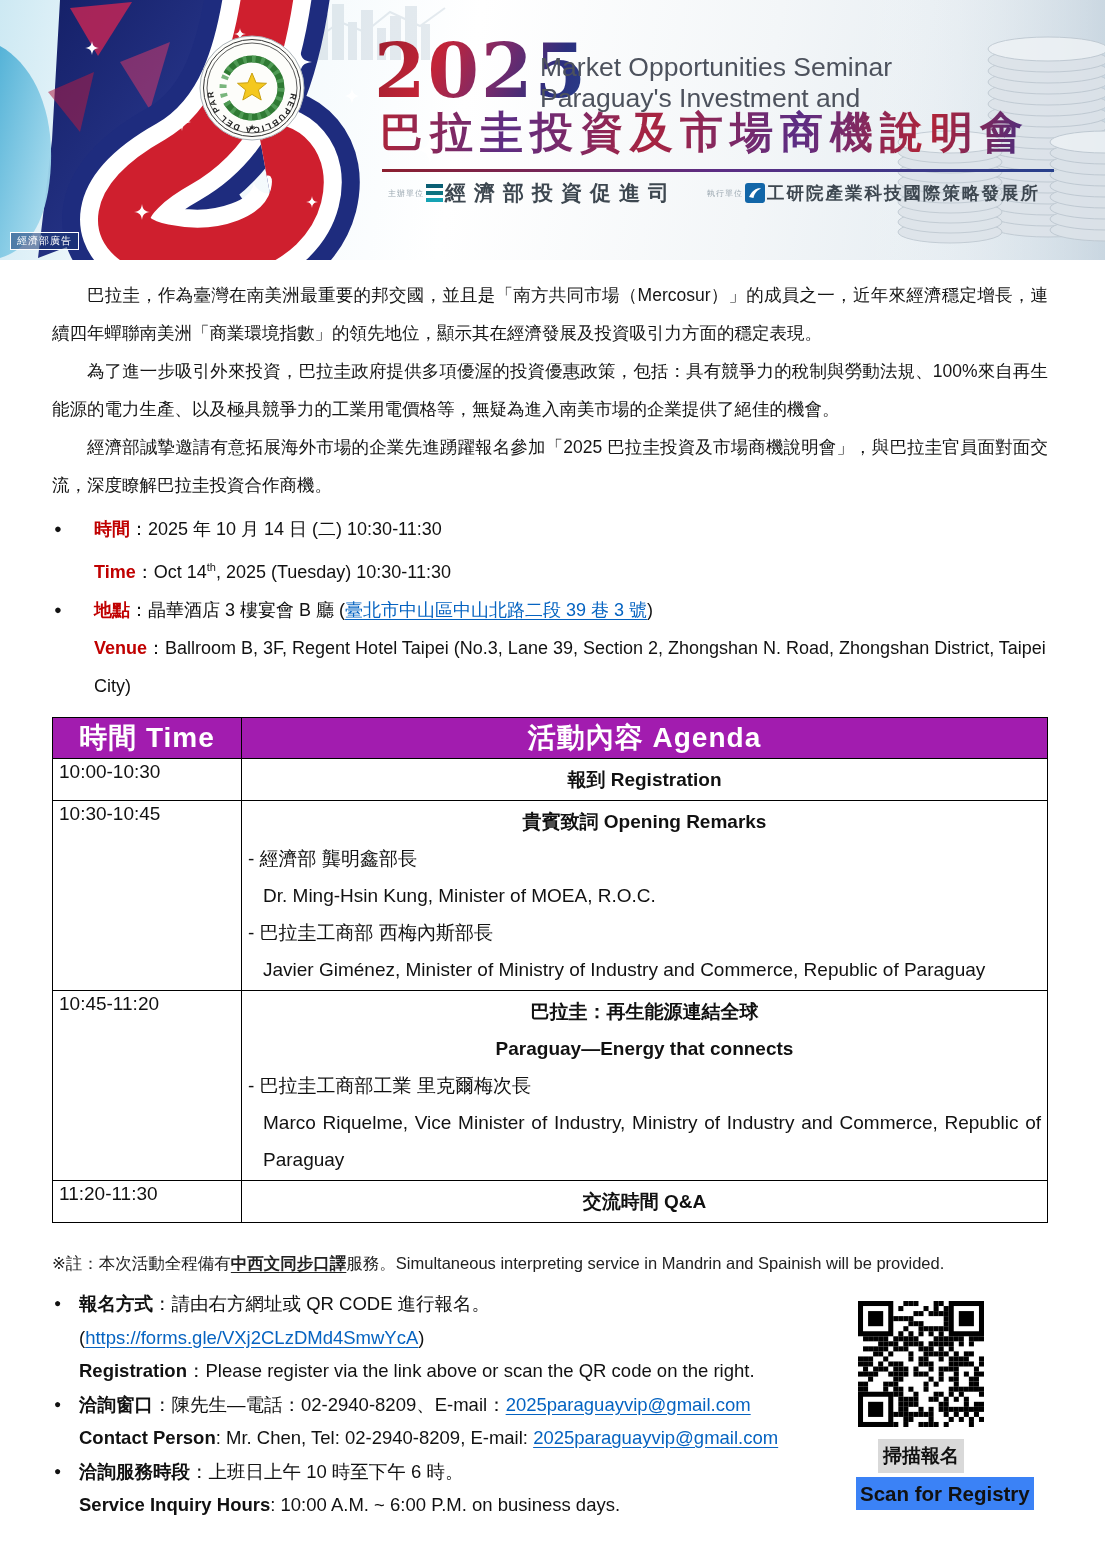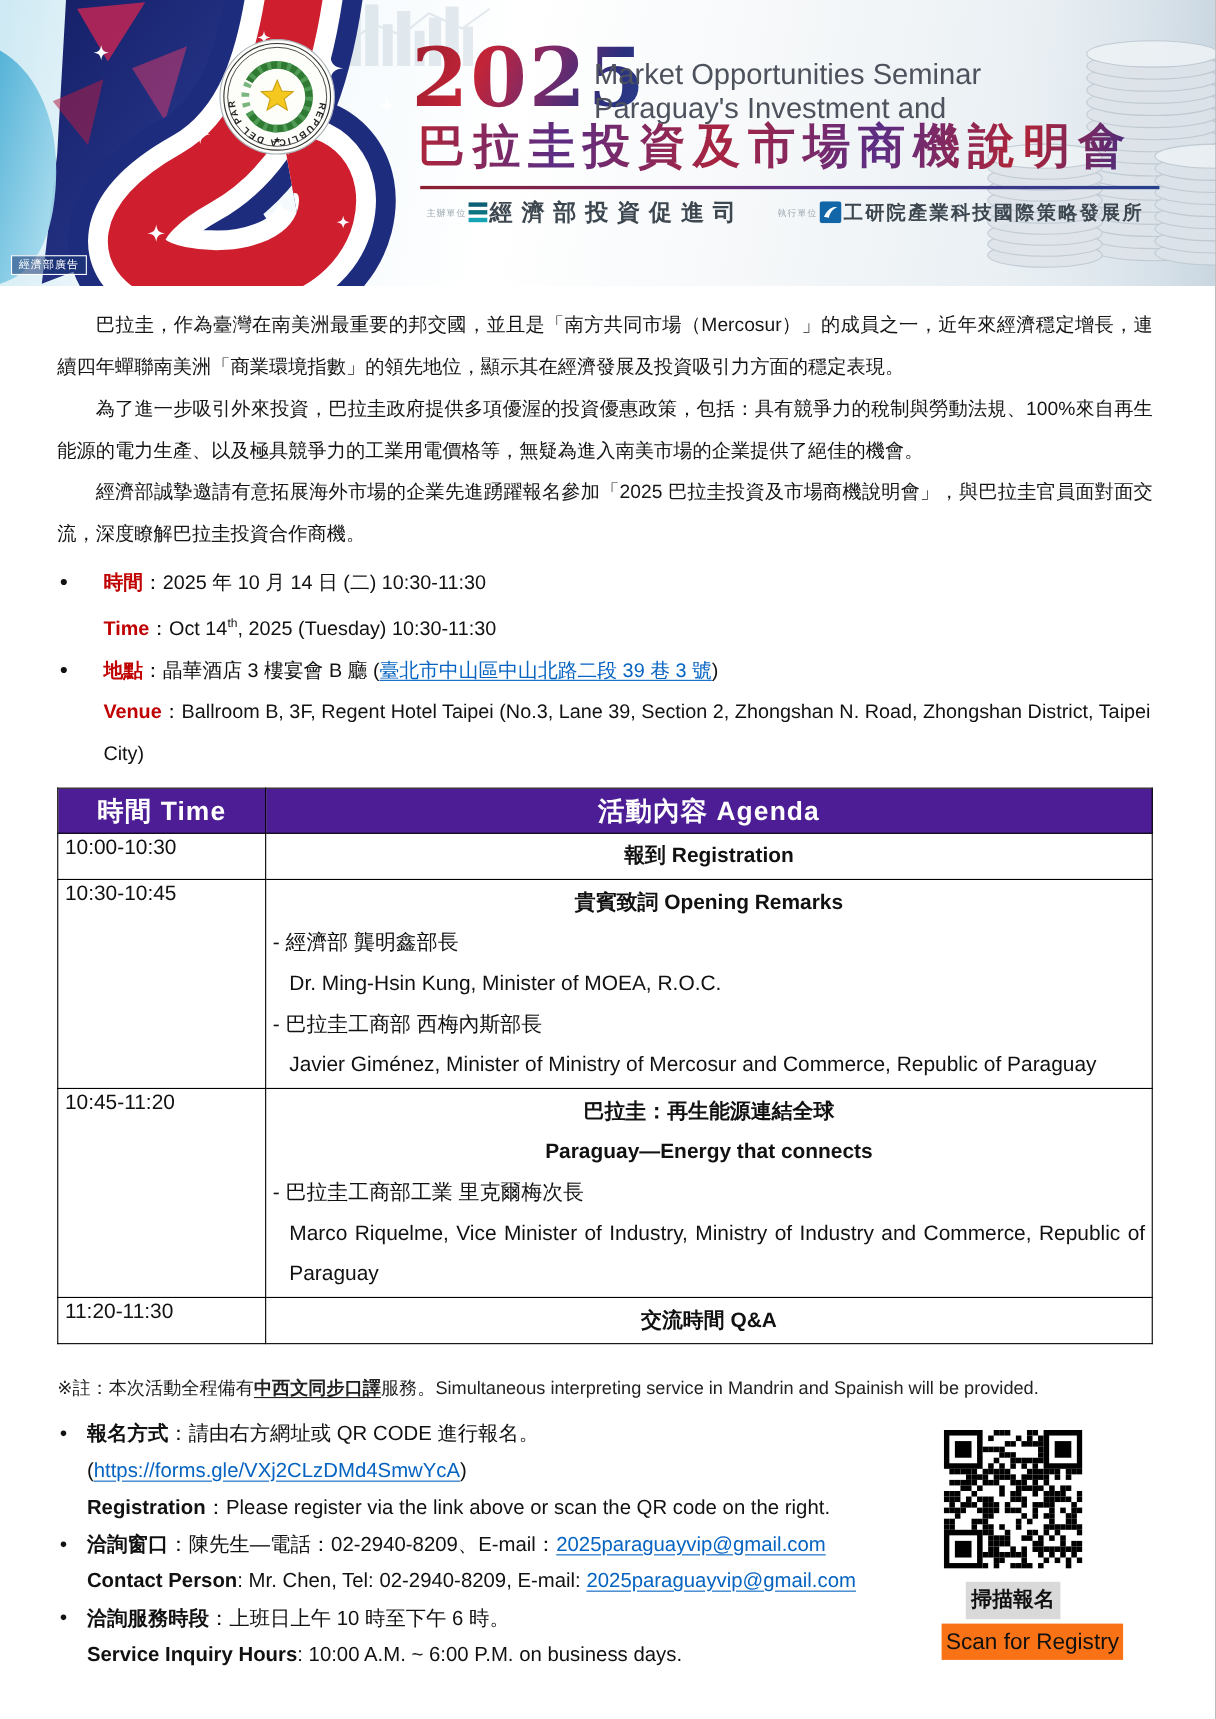--- a/index.html
+++ b/index.html
@@ -34,41 +34,41 @@
   .content{padding:16px 57px 0 52px;}
   .para{font-size:17.5px;line-height:38px;text-align:justify;text-indent:2em;margin:0;color:#151515;}
   .details{margin-top:6px;font-size:18px;line-height:38px;}
   .d-line{position:relative;padding-left:42px;}
   .d-bullet{position:absolute;left:2px;top:0;font-size:13px;}
   .red-label{color:#C00000;font-weight:700;}
   .link{color:#0563C1;text-decoration:underline;text-underline-offset:3px;}
   sup{font-size:11px;}
   
   table.agenda{width:100%;border-collapse:collapse;margin-top:12px;border:1.5px solid #000;}
-  table.agenda th{background:#4c1d95;color:#fff;font-size:24px;font-weight:700;height:38px;
+  table.agenda th{background:#a21caf;color:#fff;font-size:28px;font-weight:700;height:38px;
         border:1px solid #000;letter-spacing:1px;}
   table.agenda th.col-time{width:186px;}
   table.agenda td{border:1px solid #000;vertical-align:top;padding:2px 6px;}
   td.t-time{font-size:19px;padding-top:7px;padding-left:12px;}
   td.t-body{padding-left:13px;padding-right:14px;}
   .a-line{font-size:19px;line-height:37px;}
   .a-bold{font-weight:700;text-align:center;}
   .a-indent{padding-left:15px;}
   .a-justify{text-align:justify;}
   
   .note{margin-top:28px;font-size:16.5px;line-height:24px;color:#222;}
   .note .hl{font-weight:700;text-decoration:underline;text-underline-offset:3px;}
   .bottom{position:relative;margin-top:12px;padding-right:235px;font-size:18.5px;line-height:33.5px;}
   .b-item{position:relative;padding-left:27px;}
   .b-bullet{position:absolute;left:2px;top:0;font-size:12px;}
   .b-label{font-weight:700;text-align:center;}
   .qr-box{position:absolute;right:62px;top:14px;width:130px;text-align:center;margin-left:32px;}
   .qr-svg{width:126px;height:126px;background:#fff;display:block;margin:0 auto;}
   .qr-cap-zh{display:inline-block;margin-top:12px;font-size:19px;font-weight:700;background:#d9d9d9;padding:0 5px;}
-  .qr-cap-en{display:inline-block;margin-top:4px;font-size:20.5px;font-weight:400;background:#f97316;
+  .qr-cap-en{display:inline-block;margin-top:4px;font-size:20.5px;font-weight:700;background:#3b82f6;
         padding:0 4px;white-space:nowrap;}
 </style>
 </head>
 <body>
 
 <div class="page">
 
   <div class="banner">
     <svg class="art" width="1105" height="260" viewBox="0 0 1105 260">
       <defs>
@@ -258,21 +258,21 @@
               <div class="a-line a-bold">報到 Registration</div>
             </td>
           </tr>
           <tr>
             <td class="t-time">10:30-10:45</td>
             <td class="t-body">
               <div class="a-line a-bold">貴賓致詞  Opening Remarks</div>
               <div class="a-line">- 經濟部 龔明鑫部長</div>
               <div class="a-line a-indent">Dr. Ming-Hsin Kung, Minister of MOEA, R.O.C.</div>
               <div class="a-line">- 巴拉圭工商部 西梅內斯部長</div>
-              <div class="a-line a-indent a-justify">Javier Giménez, Minister of Ministry of Mercosur and Commerce, Republic of Paraguay</div>
+              <div class="a-line a-indent a-justify">Javier Giménez, Minister of Ministry of Industry and Commerce, Republic of Paraguay</div>
             </td>
           </tr>
           <tr>
             <td class="t-time">10:45-11:20</td>
             <td class="t-body">
               <div class="a-line a-bold">巴拉圭：再生能源連結全球</div>
               <div class="a-line a-bold">Paraguay—Energy that connects</div>
               <div class="a-line">- 巴拉圭工商部工業 里克爾梅次長</div>
               <div class="a-line a-indent a-justify">Marco Riquelme, Vice Minister of Industry, Ministry of Industry and Commerce, Republic of Paraguay</div>
             </td>

